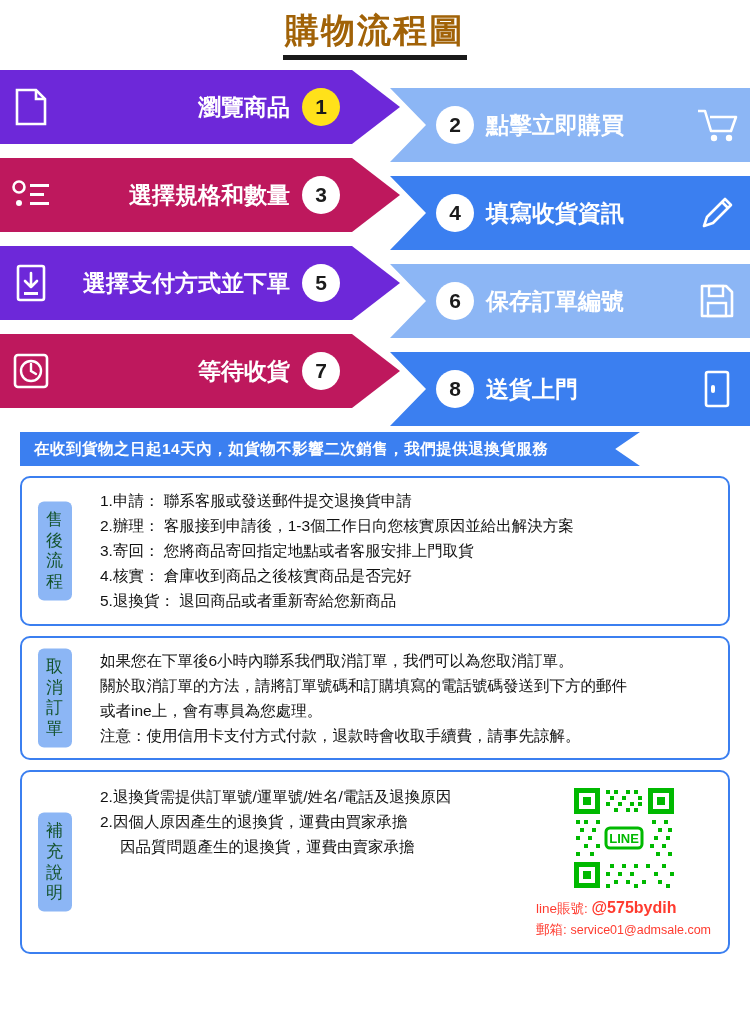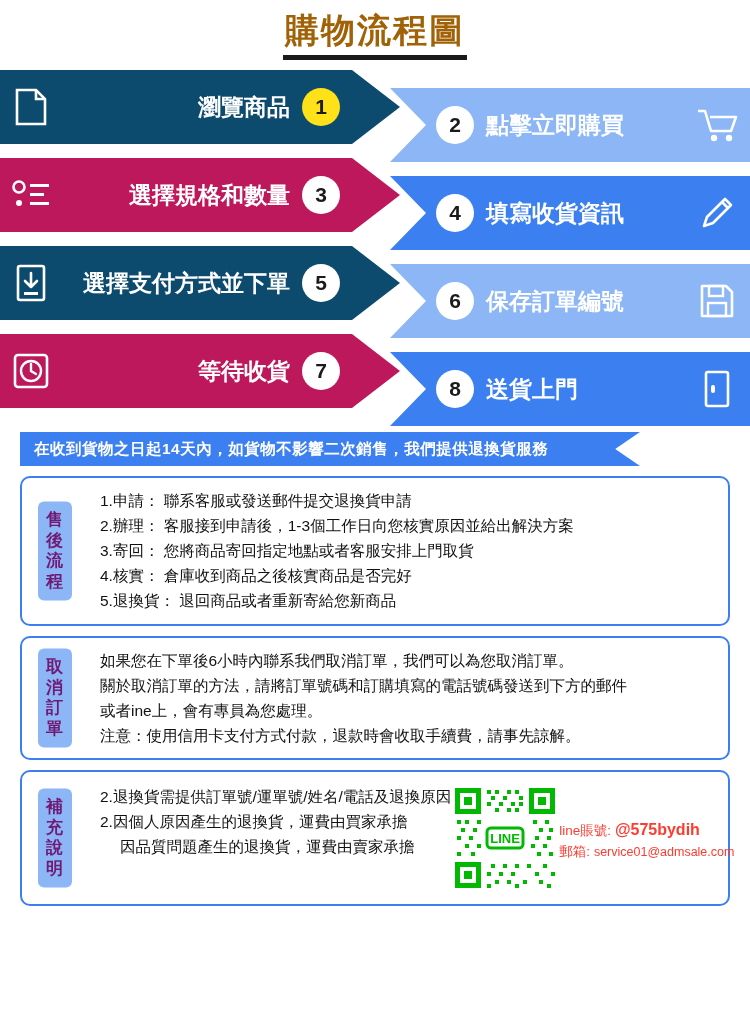--- a/index.html
+++ b/index.html
@@ -51,21 +51,21 @@
     top: 0;
     height: 74px;
     display: flex;
     align-items: center;
     color: #fff;
   }
   
   .chev.left {
     left: 0;
     width: 400px;
-    background: #0c4a6e;
+    background: #6d28d9;
     clip-path: polygon(0 0, 88% 0, 100% 50%, 88% 100%, 0 100%);
     padding-left: 10px;
     padding-right: 60px;
     justify-content: space-between;
   }
   .chev.left.light { background: #be185d; }
   
   .chev.right {
     right: 0;
     width: 360px;
@@ -141,24 +141,24 @@
     padding: 10px 12px 10px 78px;
     min-height: 60px;
   }
   .card-tag {
     position: absolute;
     left: 16px;
     top: 50%;
     transform: translateY(-50%);
     width: 34px;
     background: #8cb6f5;
-    color: #701a75;
+    color: #14532d;
     border-radius: 6px;
     font-size: 17px;
-    font-weight: bold;
+    font-weight: normal;
     text-align: center;
     padding: 8px 2px;
     line-height: 1.22;
     letter-spacing: 1px;
   }
   .card-line {
     font-size: 15.5px;
     line-height: 1.62;
     color: #111;
     white-space: nowrap;
@@ -172,20 +172,21 @@
     border: 2px solid #3b7ff0;
     border-radius: 10px;
     padding: 12px 12px 12px 78px;
     min-height: 120px;
     display: flex;
   }
   .footer-left { flex: 1 1 auto; }
   .footer-right {
     flex: 0 0 185px;
     display: flex;
+    flex-direction: column;
     align-items: center;
     justify-content: flex-start;
   }
   .qr {
     width: 108px;
     height: 108px;
     position: relative;
   }
   .qr-text {
     margin-top: 4px;

